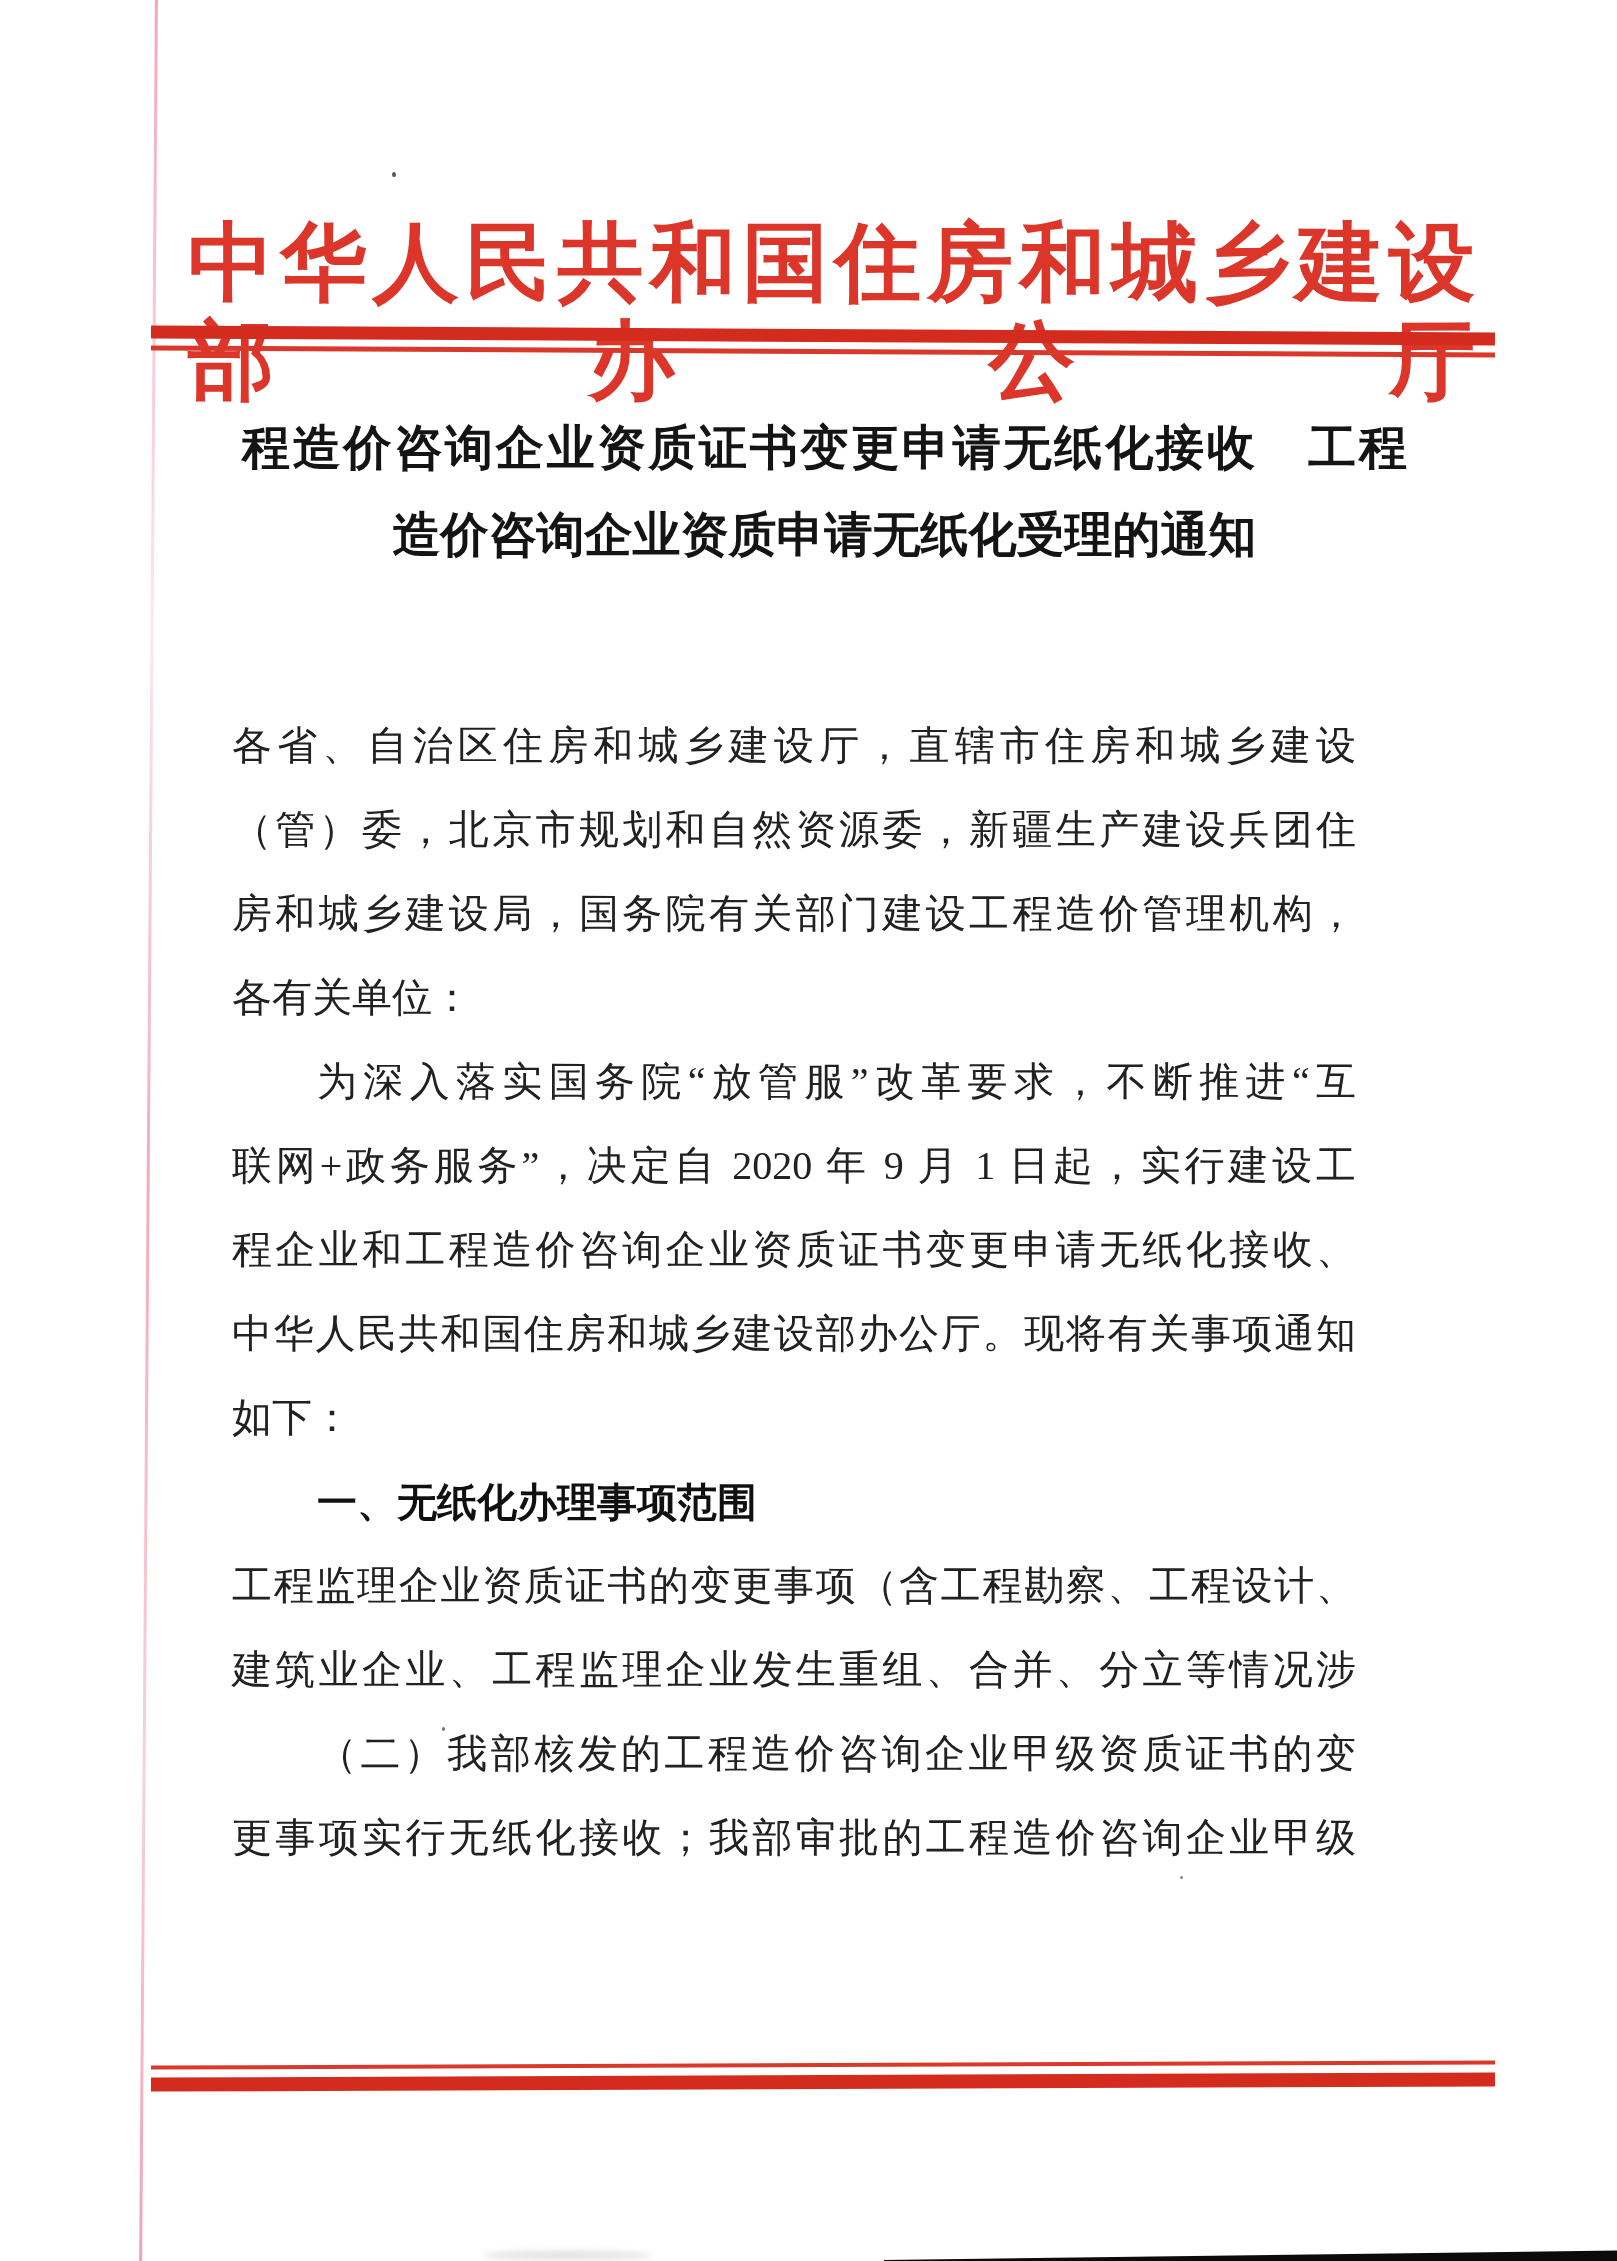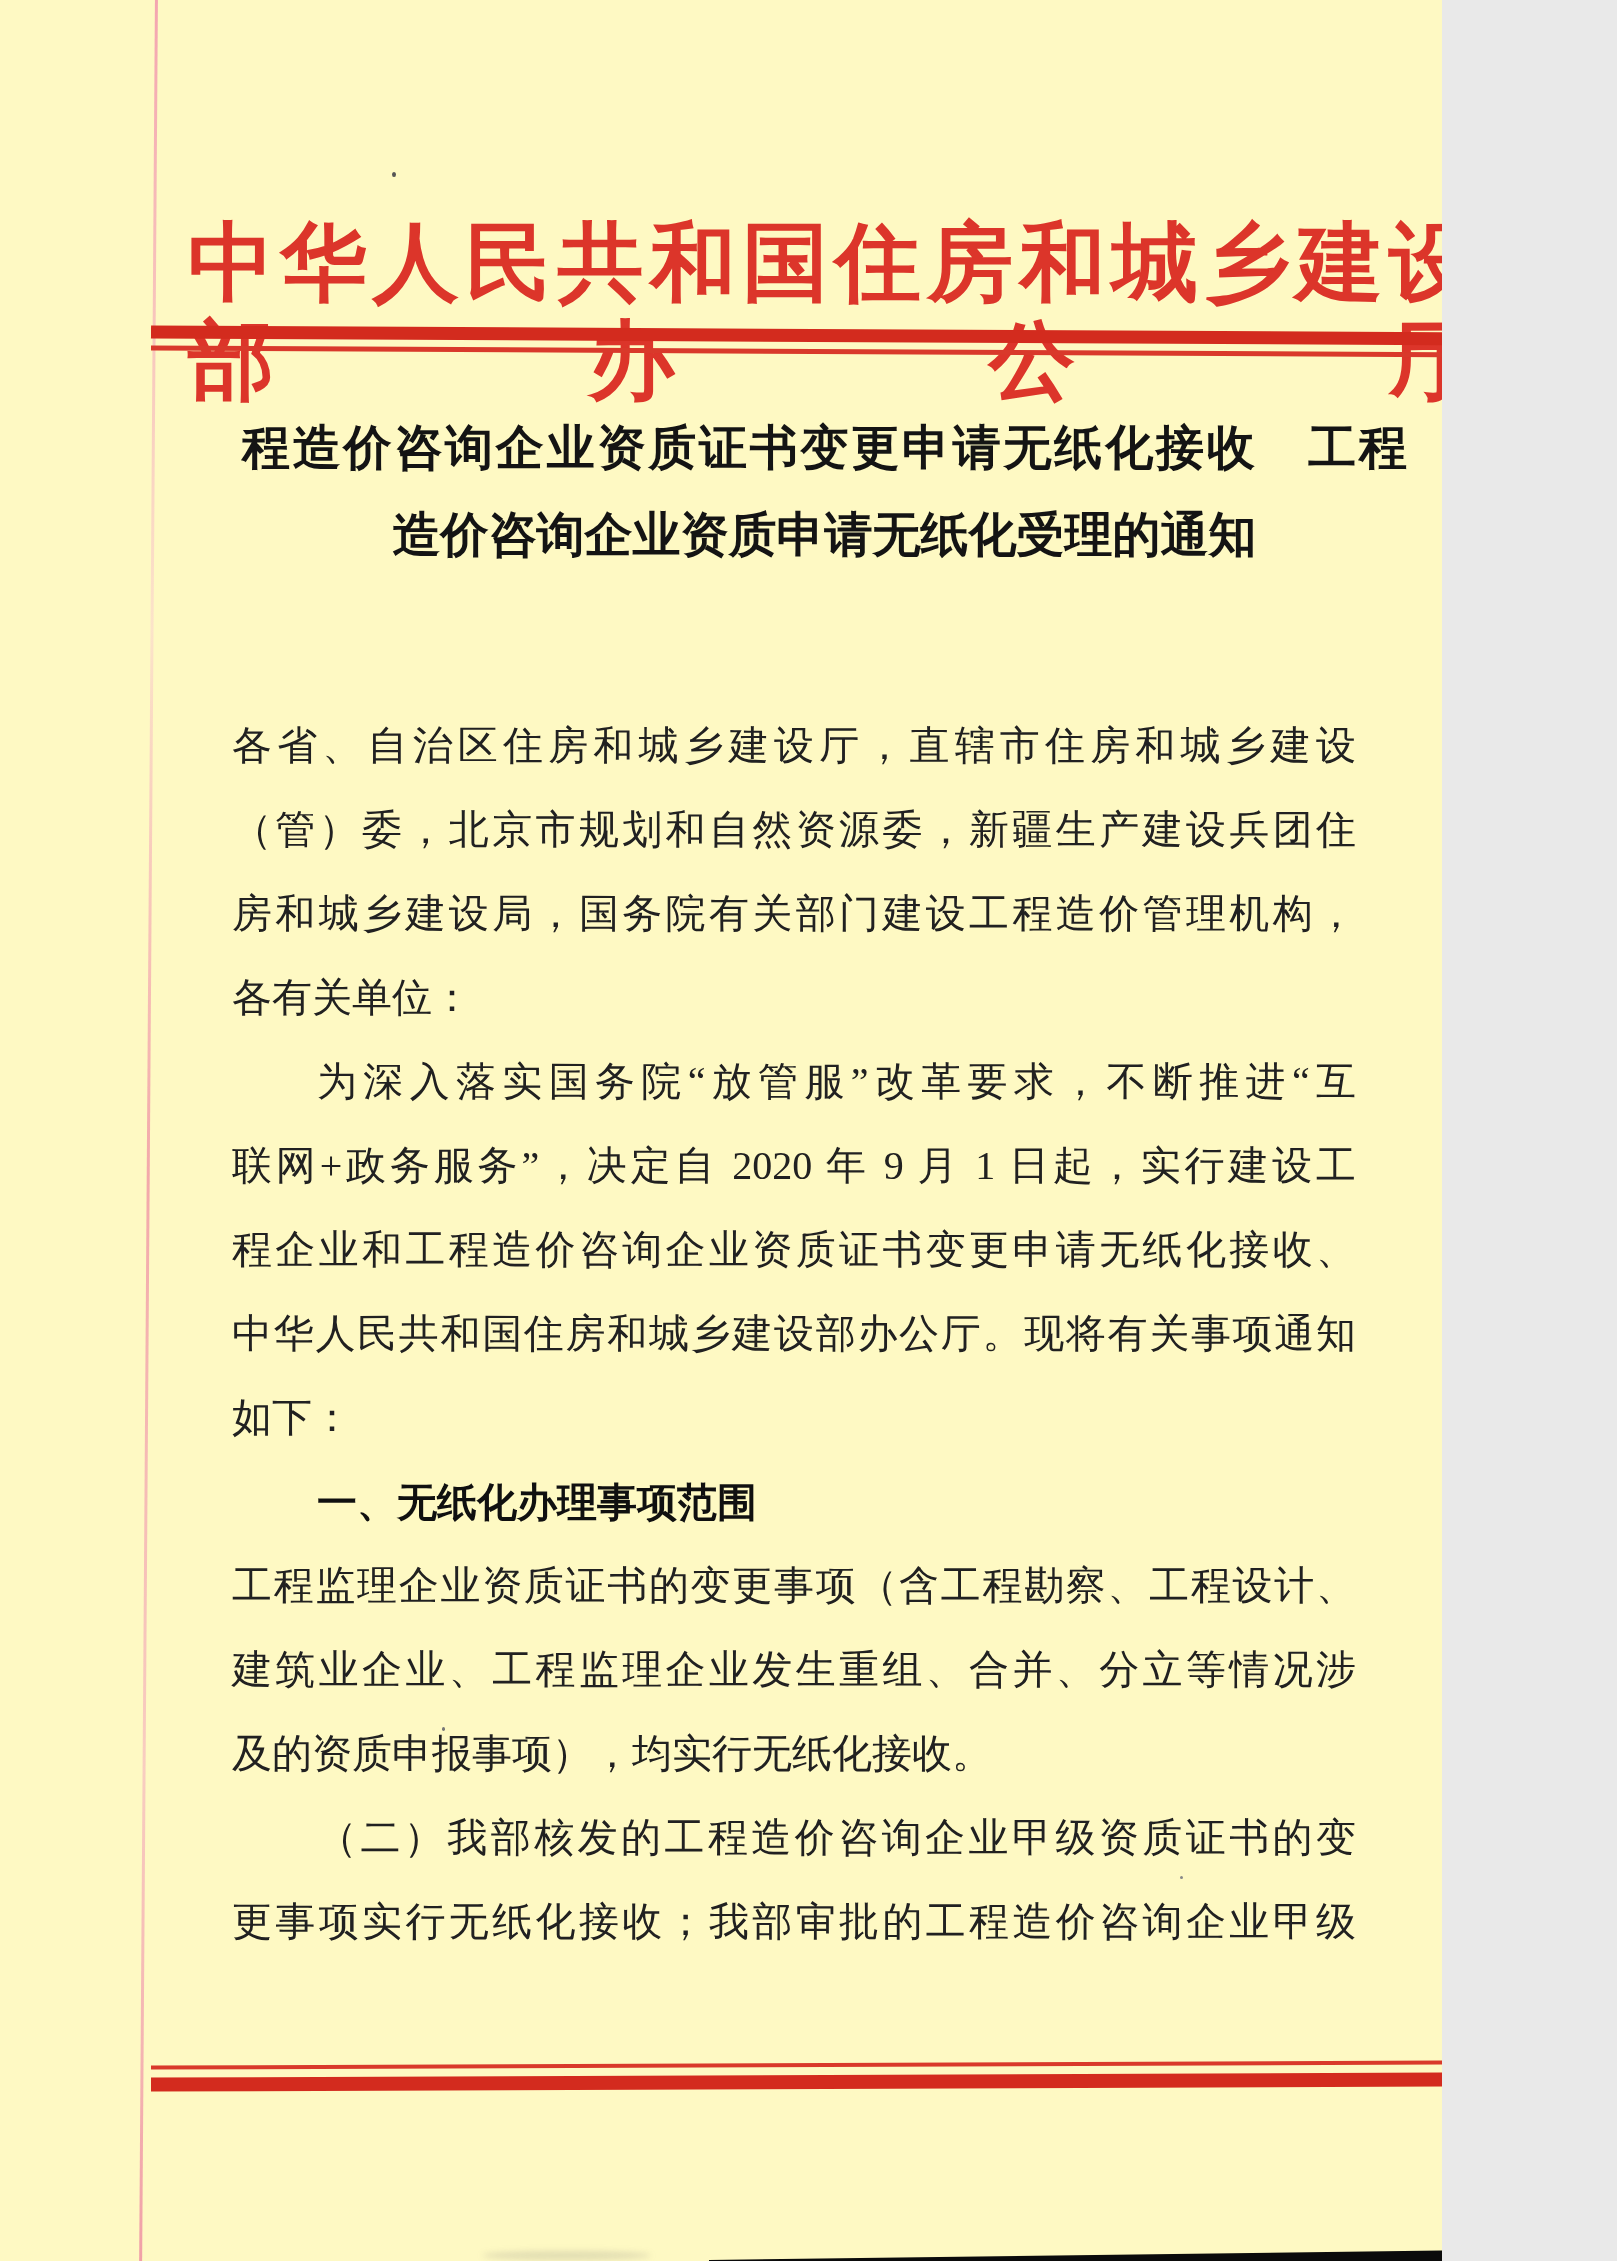--- a/index.html
+++ b/index.html
@@ -1,17 +1,17 @@
 <!DOCTYPE html>
 <html style="font-size:10.4px"><head>
 <meta charset="utf-8">
 <style>
   html,body{margin:0;padding:0;background:#e9e9e9;}
   .page{
-    position:relative; width:1442px; height:2261px; background:#fef9c3;
+    position:relative; width:1617px; height:2261px; background:#ffffff;
     font-family:"Liberation Serif", serif; overflow:hidden;
   }
   
   .fold-line{
     position:absolute; left:155px; top:-9.8px; width:2.6px; height:2281px;
     background:linear-gradient(to bottom,
       rgba(242,150,172,.85), rgba(248,196,210,.40) 28%,
       rgba(238,135,160,.70) 52%, rgba(244,170,190,.55) 78%,
       rgba(236,130,158,.75));
     transform:rotate(0.40deg); transform-origin:top center;
@@ -76,21 +76,20 @@
     <div class="ln">房和城乡建设局，国务院有关部门建设工程造价管理机构，</div>
     <div class="ln endline">各有关单位：</div>
     <div class="ln indent">为深入落实国务院“放管服”改革要求，不断推进“互</div>
     <div class="ln">联网+政务服务”，决定自 2020 年 9 月 1 日起，实行建设工</div>
     <div class="ln">程企业和工程造价咨询企业资质证书变更申请无纸化接收、</div>
     <div class="ln">中华人民共和国住房和城乡建设部办公厅。现将有关事项通知</div>
     <div class="ln endline">如下：</div>
     <div class="ln endline indent headline">一、无纸化办理事项范围</div>
     <div class="ln">工程监理企业资质证书的变更事项（含工程勘察、工程设计、</div>
     <div class="ln">建筑业企业、工程监理企业发生重组、合并、分立等情况涉</div>
-    <div class="ln endline">及的资质申报事项），均实行无纸化接收。</div>
     <div class="ln indent">（二）我部核发的工程造价咨询企业甲级资质证书的变</div>
     <div class="ln">更事项实行无纸化接收；我部审批的工程造价咨询企业甲级</div>
   </div>
 
   <div class="rule b-thin"></div>
   <div class="rule b-thick"></div>
 
   <div class="smudge"></div>
   <div class="wedge"></div>
   <div class="speck s1"></div>

